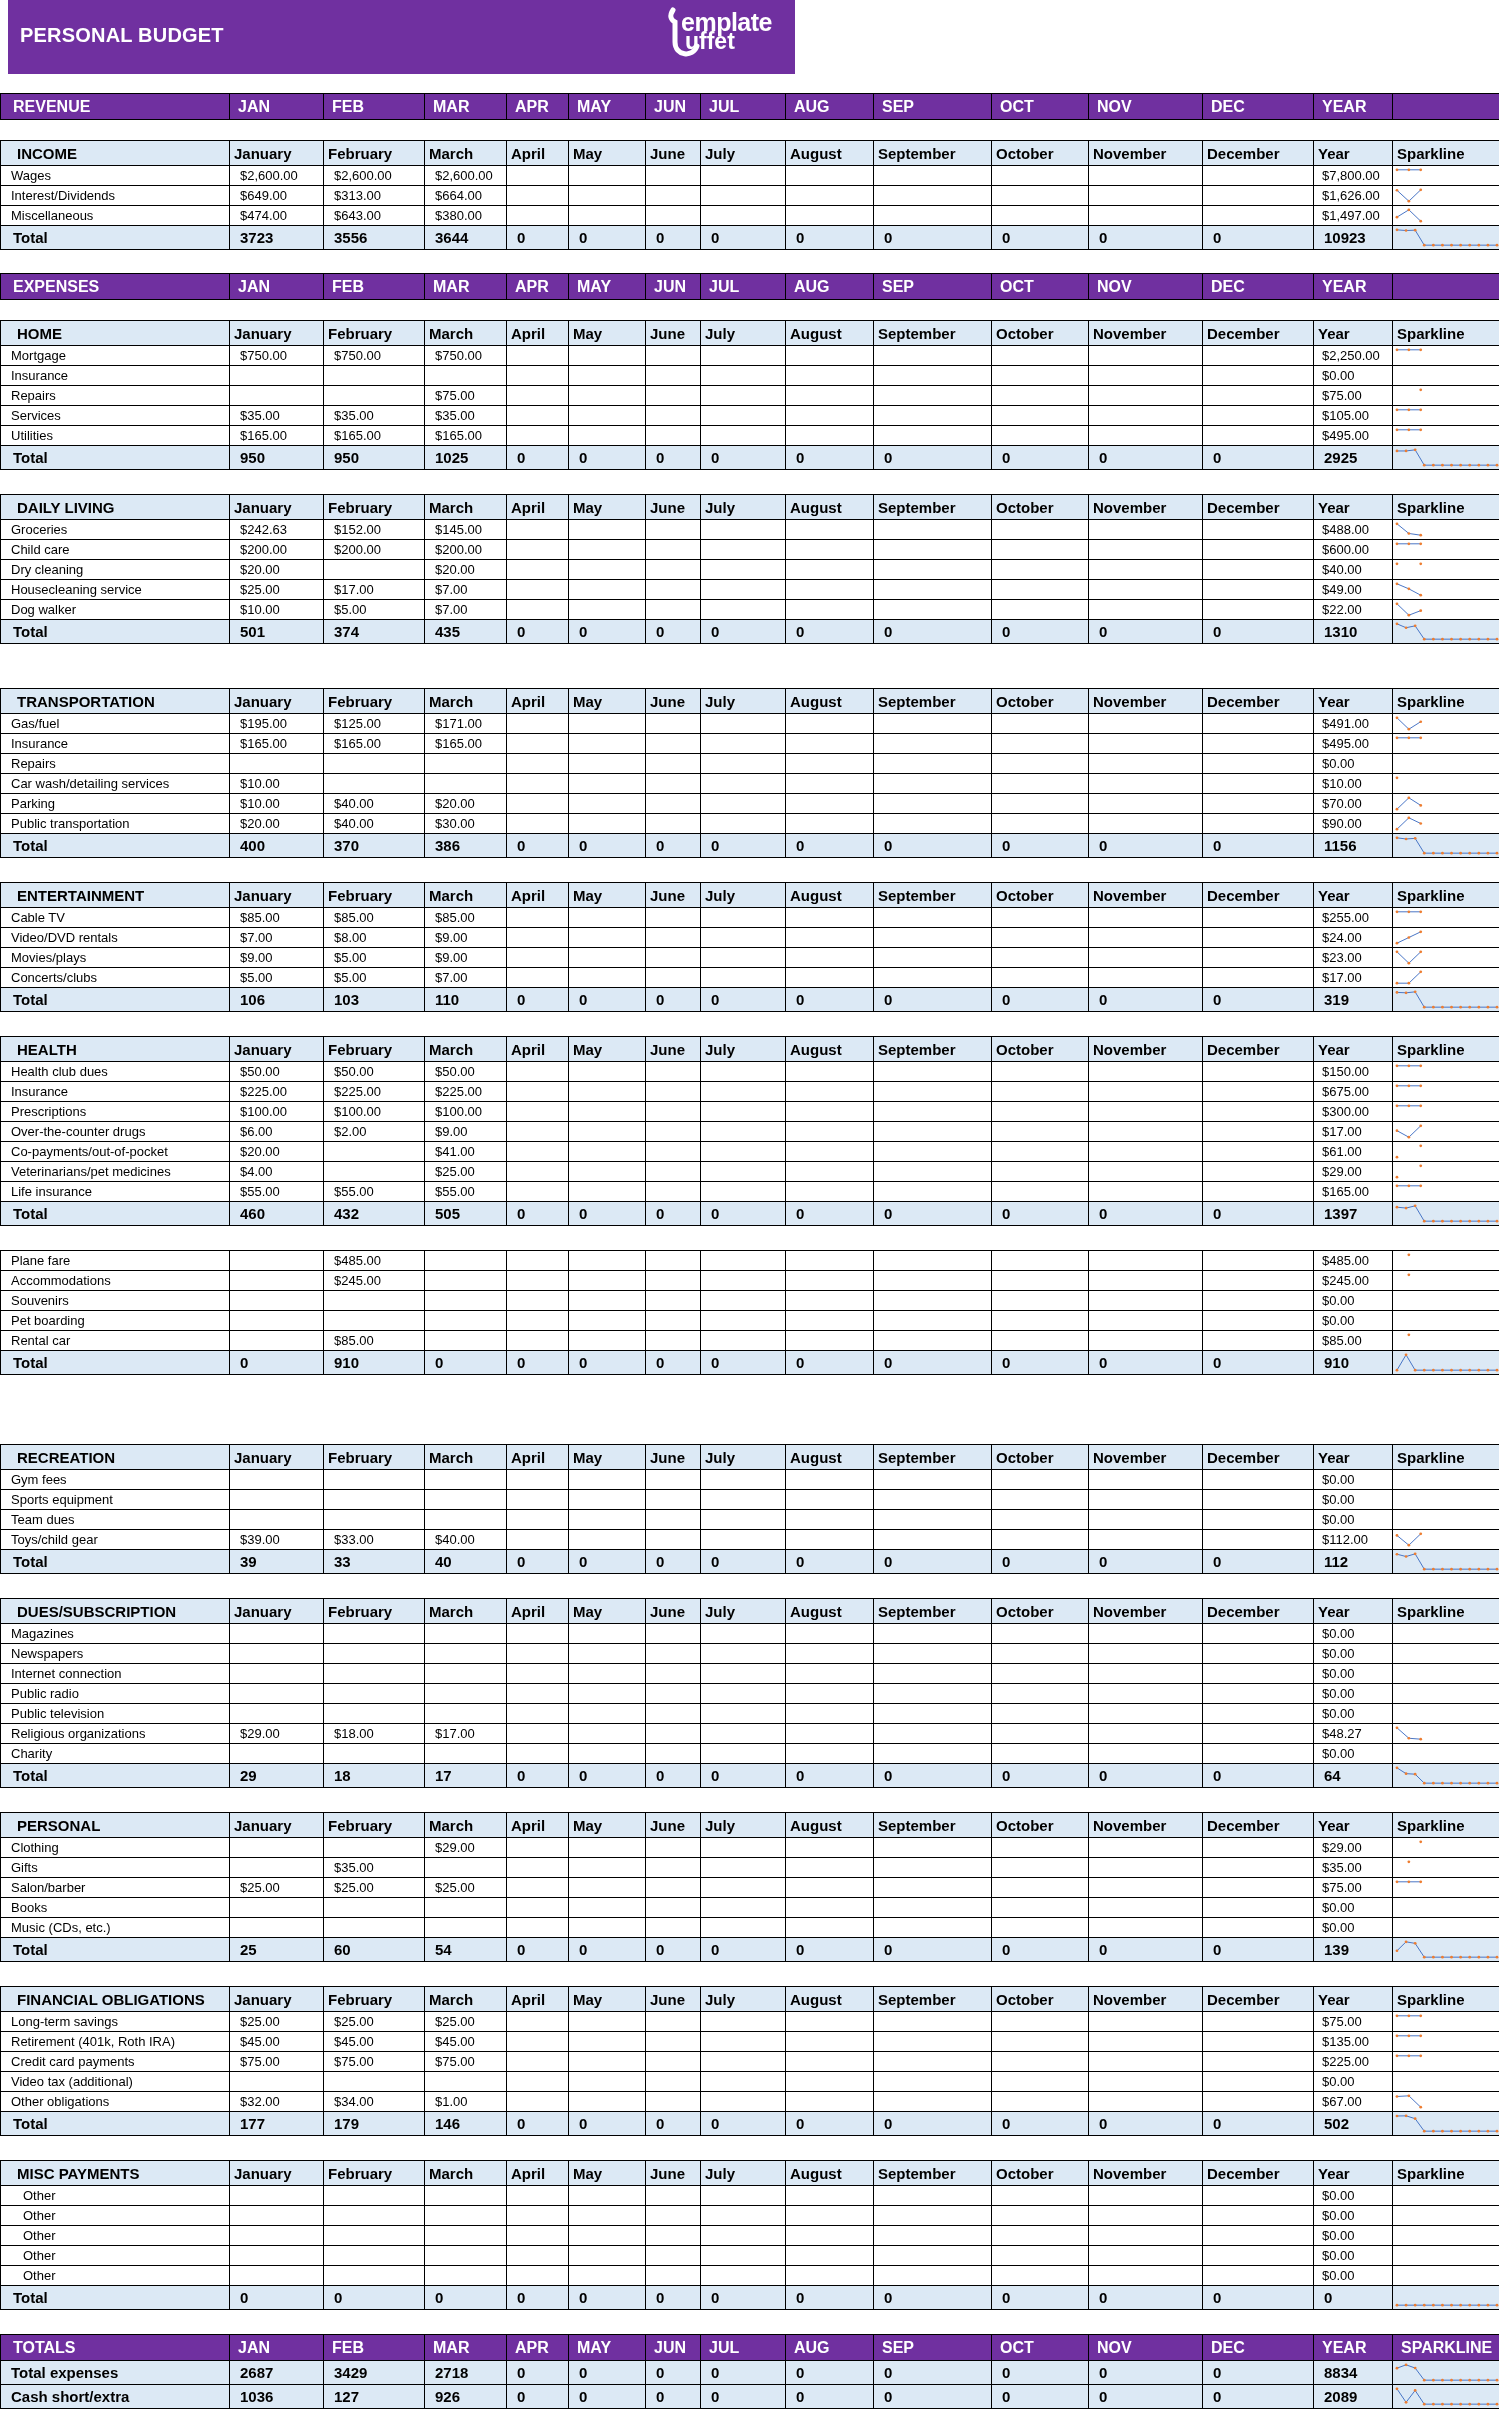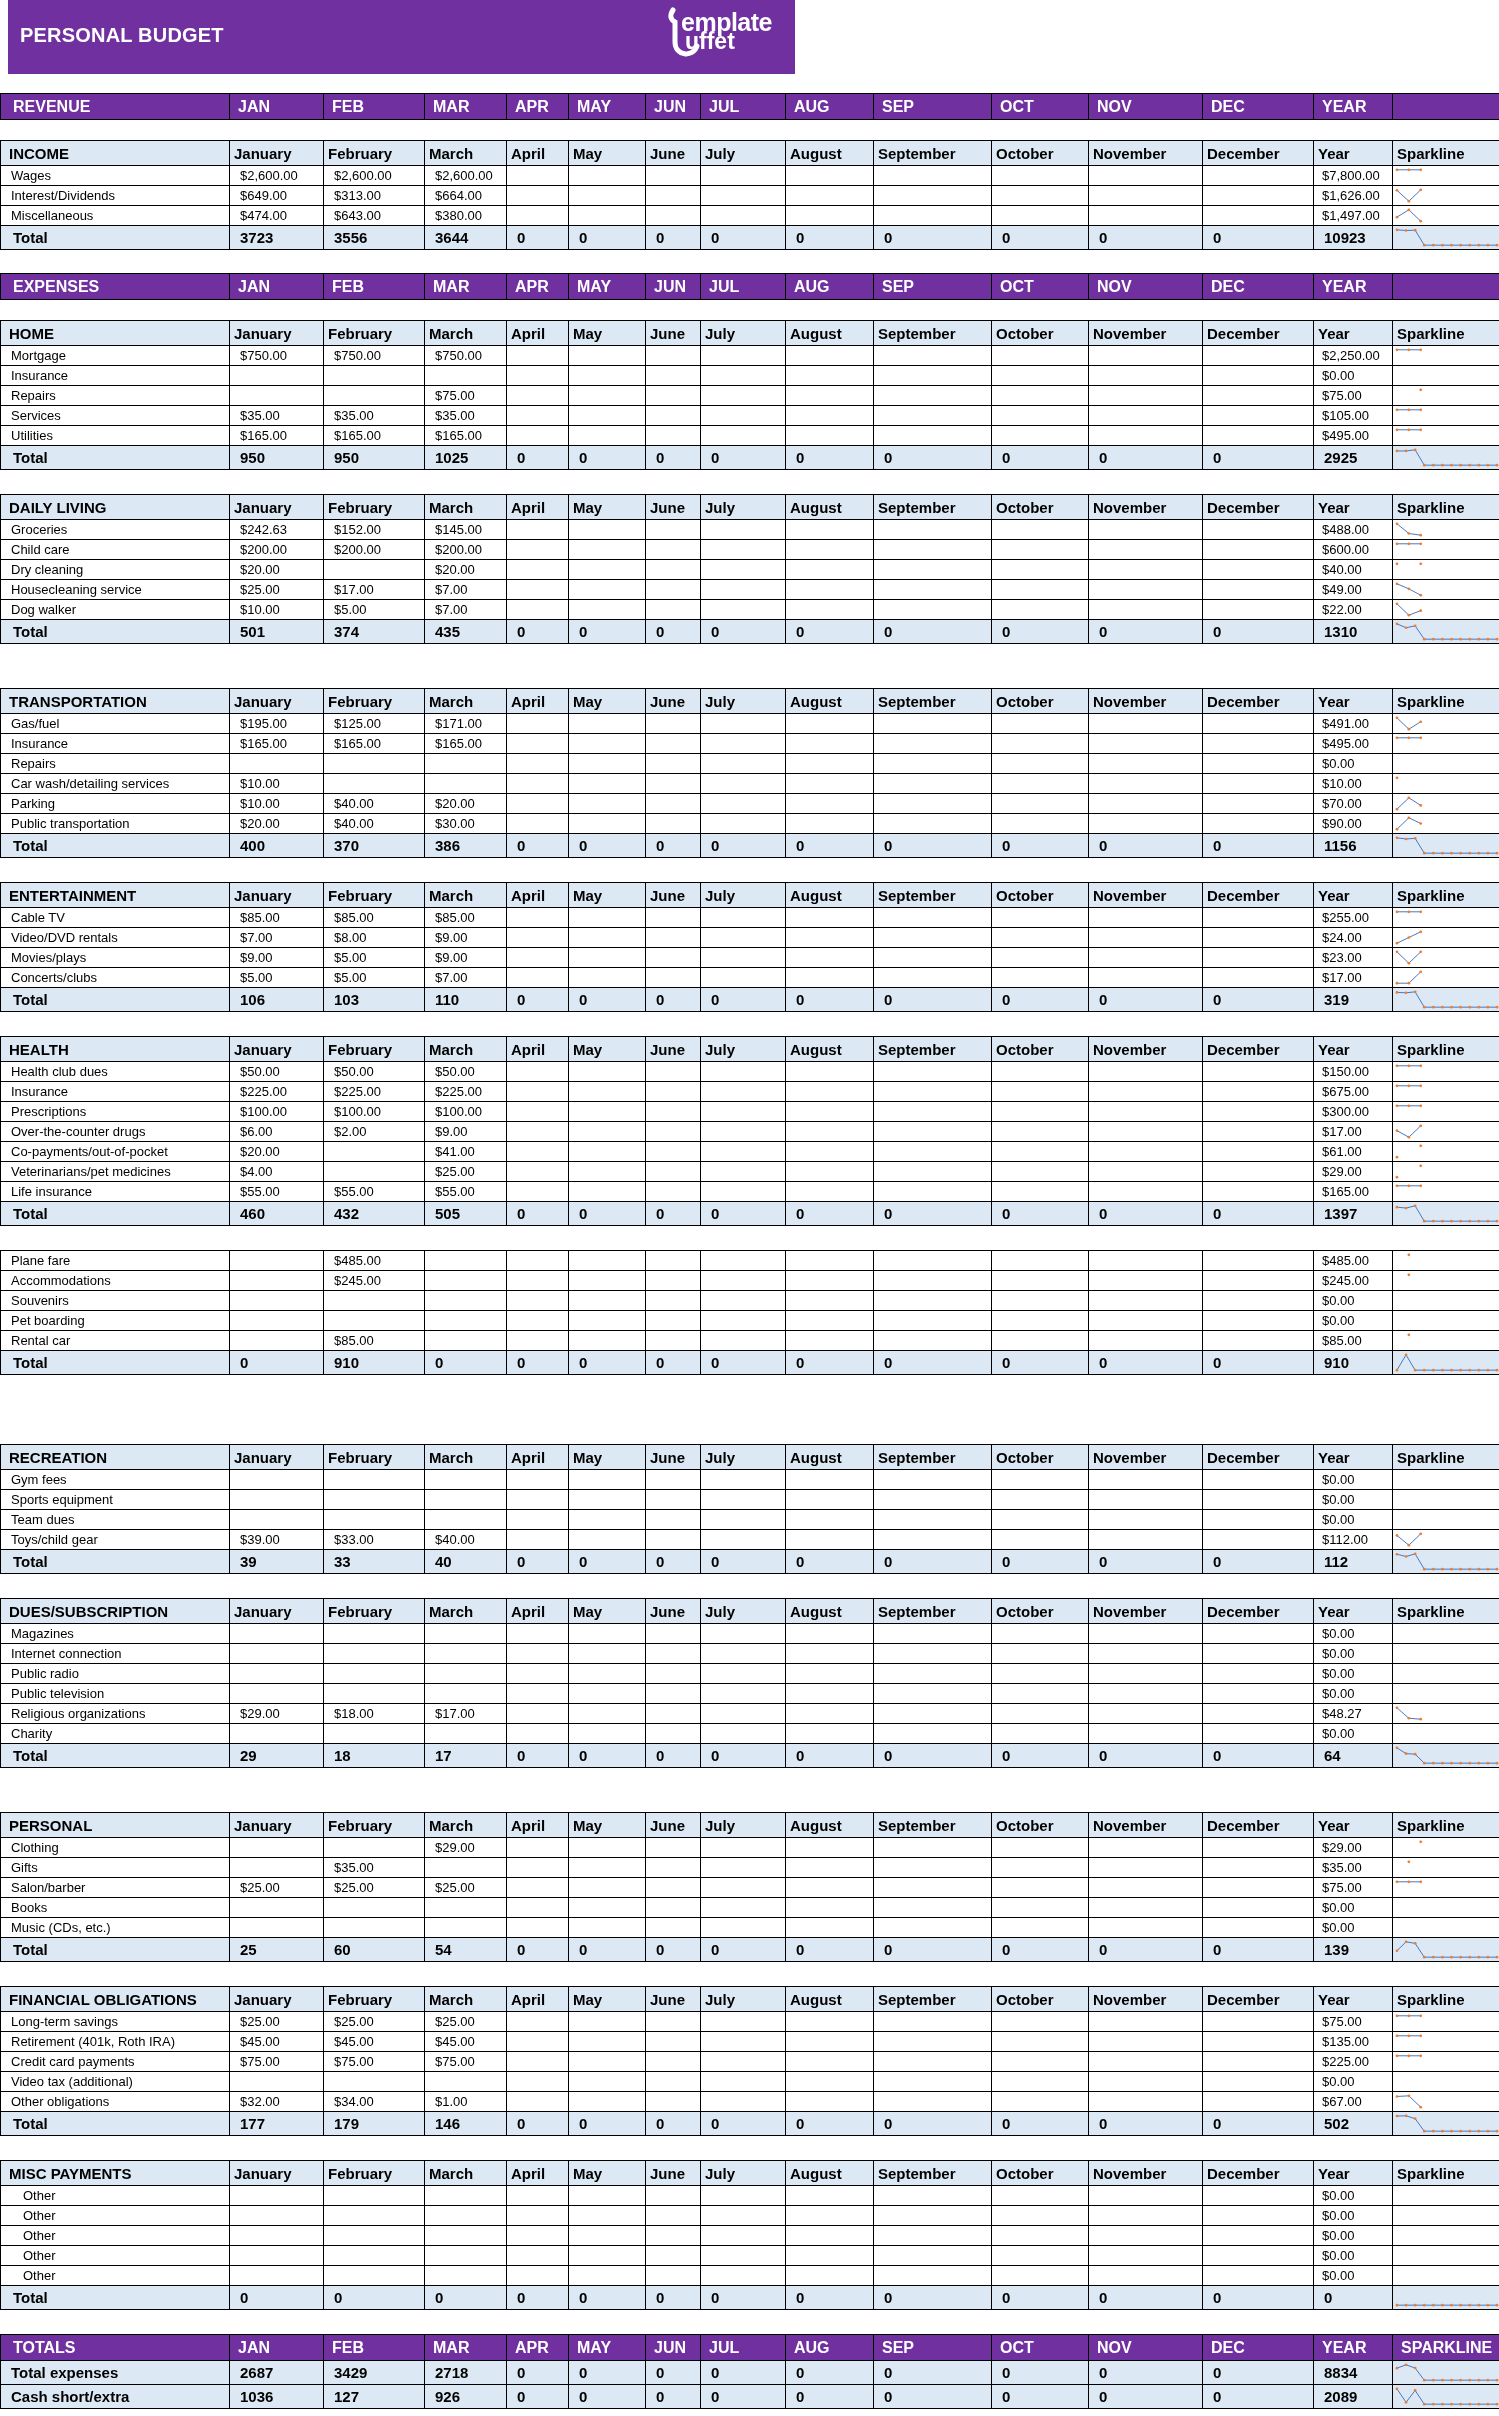--- a/index.html
+++ b/index.html
@@ -8,21 +8,21 @@
   .title-text { position: absolute; left: 12px; top: 24px; color: #fff; font-weight: bold; font-size: 20px; letter-spacing: 0.2px; }
   .logo { position: absolute; left: 655px; top: 6px; width: 125px; height: 56px; color: #fff; }
   .logo .l1 { position: absolute; left: 18px; top: 2px; font-size: 25px; font-weight: bold; letter-spacing: -0.5px; }
   .logo .l2 { position: absolute; left: 22px; top: 22px; font-size: 23px; font-weight: bold; }
   .logo svg { position: absolute; left: 0; top: 0; }
   table { position: absolute; left: 0; border-collapse: collapse; table-layout: fixed; width: 1499px; }
   td { border: 1.5px solid #000; height: 20px; font-size: 13px; padding: 0 4px; white-space: nowrap; overflow: hidden; vertical-align: middle; }
   tr.band td { background: #7030a0; color: #fff; font-weight: bold; font-size: 16px; height: 26px; padding-left: 8px; border-color: #000; }
   tr.band td.first { padding-left: 12px; }
   tr.head td { background: #dce9f5; font-weight: bold; font-size: 15px; height: 25px; }
-  tr.head td.first { padding-left: 8px; }
+  tr.head td.first { padding-left: 16px; }
   tr.item td { height: 20px; font-size: 13px; }
   tr.item td.first { padding-left: 10px; }
   tr.item td.money { text-align: left; padding-left: 10px; }
   tr.item td.year { padding-left: 8px; }
   tr.total td { background: #dce9f5; font-weight: bold; font-size: 15px; height: 24px; padding-left: 10px; }
   tr.total td.first { padding-left: 12px; }
   tr.grand td { background: #dce9f5; font-weight: bold; font-size: 15px; height: 24px; padding-left: 10px; }
   td.spark { padding: 0; position: relative; }
   td.spark svg { position: absolute; left: 0; top: 0; width: 100%; height: 100%; }
   .indent { padding-left: 22px !important; }
@@ -1582,20 +1582,37 @@
           <td></td>
           <td></td>
           <td></td>
           <td></td>
           <td></td>
           <td></td>
           <td class="year">$0.00</td>
           <td class="spark"></td>
         </tr>
         <tr class="item">
+          <td class="first">Newspapers</td>
+          <td class="money"></td>
+          <td class="money"></td>
+          <td class="money"></td>
+          <td></td>
+          <td></td>
+          <td></td>
+          <td></td>
+          <td></td>
+          <td></td>
+          <td></td>
+          <td></td>
+          <td></td>
+          <td class="year">$0.00</td>
+          <td class="spark"></td>
+        </tr>
+        <tr class="item">
           <td class="first">Internet connection</td>
           <td class="money"></td>
           <td class="money"></td>
           <td class="money"></td>
           <td></td>
           <td></td>
           <td></td>
           <td></td>
           <td></td>
           <td></td>

